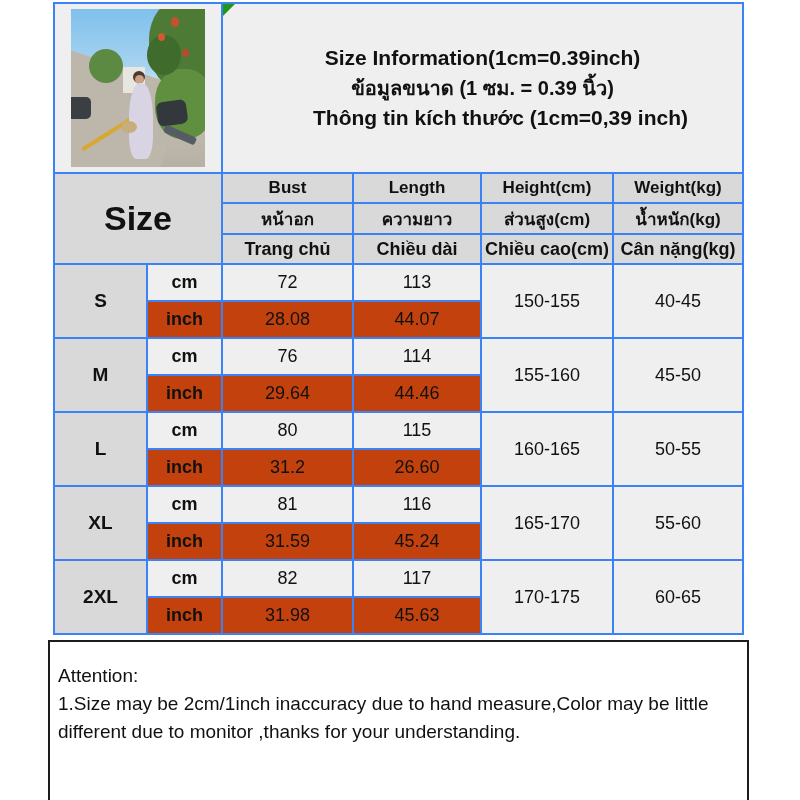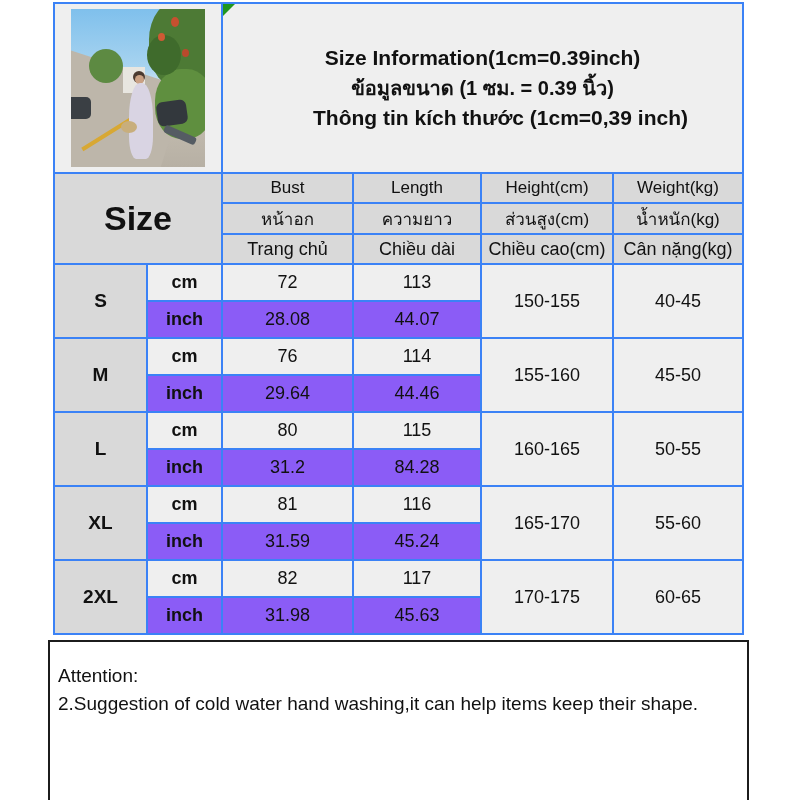--- a/index.html
+++ b/index.html
@@ -21,28 +21,28 @@
   td.c-title{background:#efefef;position:relative;}
   .title-lines{line-height:30px;font-weight:bold;}
   .title-l1{font-size:21px;}
   .title-l2{font-size:20px;}
   .title-l3{font-size:21px;margin-left:36px;}
   .flag{
     position:absolute;left:0;top:0;width:0;height:0;
     border-top:12px solid #21961f;border-right:12px solid transparent;
   }
   td.c-corner{background:#d9d9d9;font-weight:bold;font-size:34px;}
-  td.c-hdr{background:#d9d9d9;font-weight:normal;font-size:17px;height:26px;}
+  td.c-hdr{background:#d9d9d9;font-weight:bold;font-size:17px;height:26px;}
   tr.hdr-vi td.c-hdr{font-size:18px;margin-left:20px;}
   td.c-size{background:#d9d9d9;font-weight:bold;font-size:19px;}
   td.c-unit{font-weight:bold;font-size:18px;height:33px;}
   td.c-val{font-size:18px;}
   td.c-range{background:#efefef;font-size:18px;margin-top:12px;}
   .bg-lt{background:#efefef;}
-  .bg-w{background:#8b5cf6;}
+  .bg-w{background:#c2410c;}
   
   .attention{
     position:absolute;left:48px;top:640px;width:681px;height:141px;
     border:2px solid #1c1c1c;background:#fff;
     padding:20px 8px;font-size:19px;line-height:28px;text-align:left;
   }
   
   .photo{
     position:relative;width:134px;height:158px;margin:4px auto;
     background:linear-gradient(#7fc0ec 0%,#a9d4f0 38%,#cfe4f2 48%,#c9c2b5 52%,#b7b0a4 100%);
@@ -165,21 +165,21 @@
     <td class="c-size" rowspan="2">L</td>
     <td class="c-unit bg-lt">cm</td>
     <td class="c-val bg-lt">80</td>
     <td class="c-val bg-lt">115</td>
     <td class="c-range" rowspan="2">160-165</td>
     <td class="c-range" rowspan="2">50-55</td>
   </tr>
   <tr>
     <td class="c-unit bg-w">inch</td>
     <td class="c-val bg-w">31.2</td>
-    <td class="c-val bg-w">84.28</td>
+    <td class="c-val bg-w">26.60</td>
   </tr>
 
   <tr>
     <td class="c-size" rowspan="2">XL</td>
     <td class="c-unit bg-lt">cm</td>
     <td class="c-val bg-lt">81</td>
     <td class="c-val bg-lt">116</td>
     <td class="c-range" rowspan="2">165-170</td>
     <td class="c-range" rowspan="2">55-60</td>
   </tr>
@@ -200,14 +200,14 @@
   <tr>
     <td class="c-unit bg-w">inch</td>
     <td class="c-val bg-w">31.98</td>
     <td class="c-val bg-w">45.63</td>
   </tr>
 </tbody>
   </table>
 
 <div class="attention">
   <div>Attention:</div>
-  <div>2.Suggestion of cold water hand washing,it can help items keep their shape.</div>
+  <div>1.Size may be 2cm/1inch inaccuracy due to hand measure,Color may be little different due to monitor ,thanks for your understanding.</div>
 </div>
 
 </body></html>

